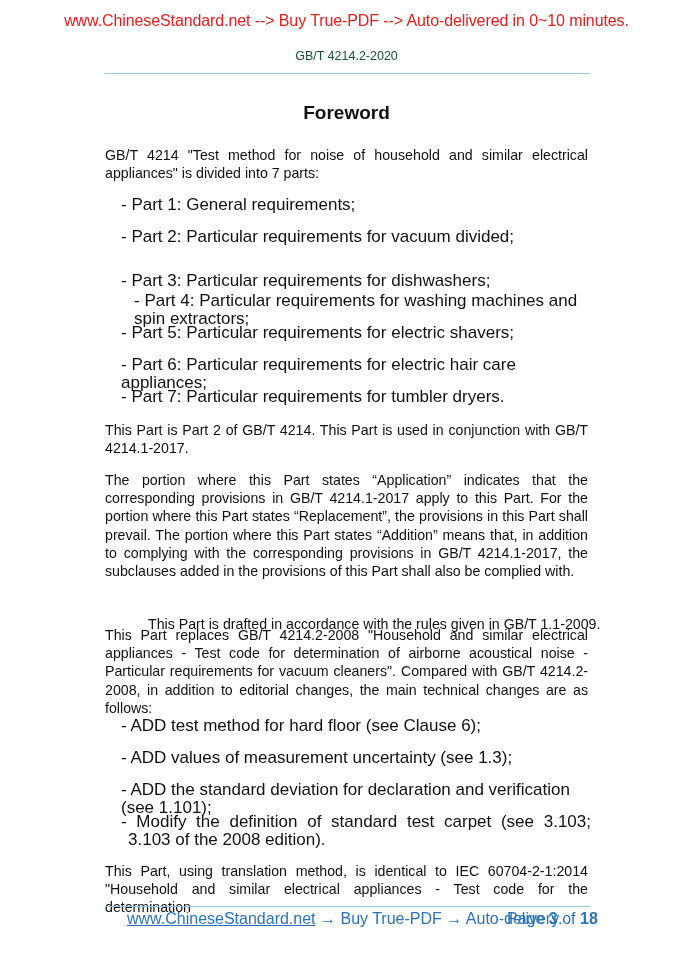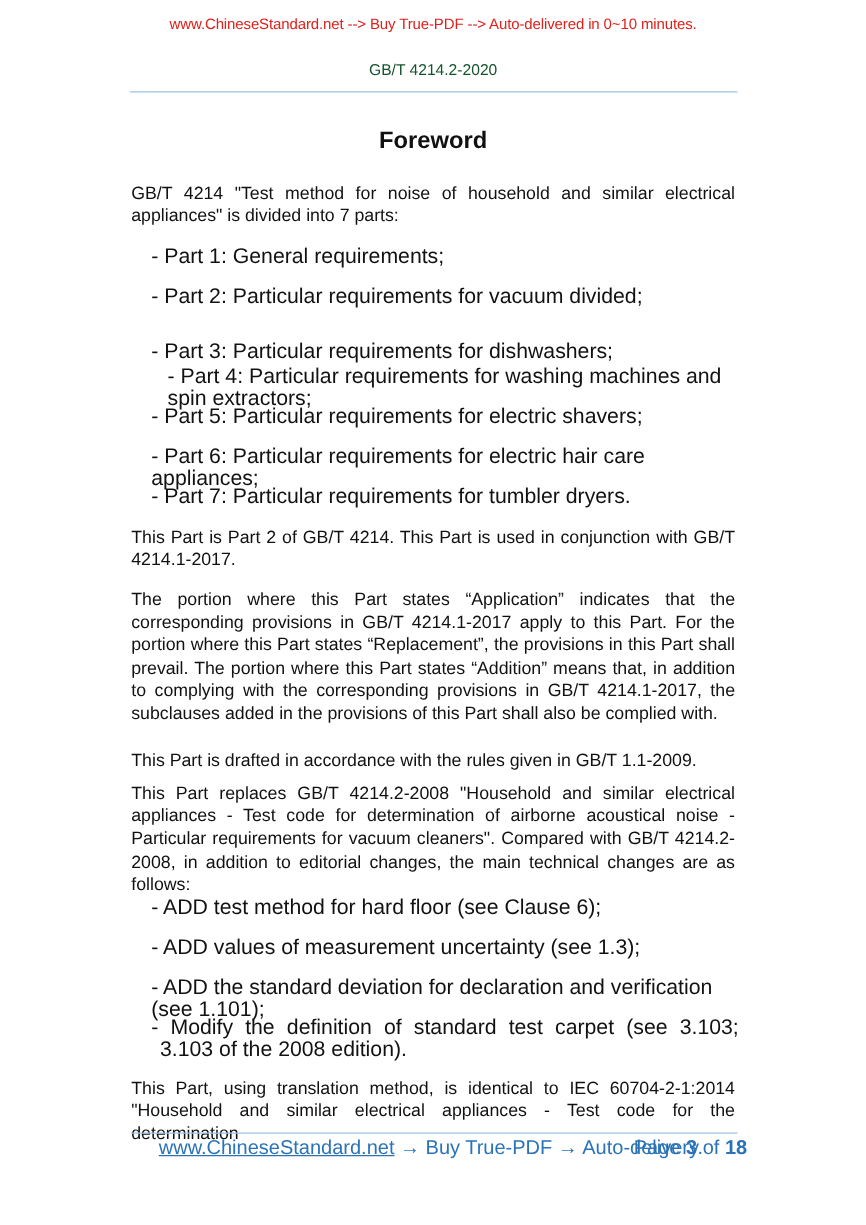--- a/index.html
+++ b/index.html
@@ -14,21 +14,21 @@
       overflow: hidden;
       font-family: "Liberation Sans", sans-serif;
       color: #111111;
     }
     .promo-banner {
       position: absolute;
       top: 12px;
       left: 0;
       width: 693px;
       text-align: center;
-      font-size: 12px;
+      font-size: 16px;
       color: #e0201c;
       letter-spacing: -0.1px;
     }
     .doc-header {
       position: absolute;
       top: 49px;
       left: 0;
       width: 693px;
       text-align: center;
       font-size: 12.5px;
@@ -123,21 +123,21 @@
 <div class="list-item" style="top:272px;">- Part 3: Particular requirements for dishwashers;</div>
 <div class="list-item" style="top:292px;margin-left:13px;">- Part 4: Particular requirements for washing machines and spin extractors;</div>
 <div class="list-item" style="top:324px;">- Part 5: Particular requirements for electric shavers;</div>
 <div class="list-item" style="top:356px;">- Part 6: Particular requirements for electric hair care appliances;</div>
 <div class="list-item" style="top:388px;">- Part 7: Particular requirements for tumbler dryers.</div>
 
 <div class="body-text" style="top:421px;">This Part is Part 2 of GB/T 4214. This Part is used in conjunction with GB/T 4214.1-2017.</div>
 
 <div class="body-text" style="top:471px;">The portion where this Part states “Application” indicates that the corresponding provisions in GB/T 4214.1-2017 apply to this Part. For the portion where this Part states “Replacement”, the provisions in this Part shall prevail. The portion where this Part states “Addition” means that, in addition to complying with the corresponding provisions in GB/T 4214.1-2017, the subclauses added in the provisions of this Part shall also be complied with.</div>
 
-<div class="body-text" style="top:600px;">This Part is drafted in accordance with the rules given in GB/T 1.1-2009.</div>
+<div class="body-text" style="top:615px;margin-left:43px;">This Part is drafted in accordance with the rules given in GB/T 1.1-2009.</div>
 
 <div class="body-text" style="top:626px;">This Part replaces GB/T 4214.2-2008 "Household and similar electrical appliances - Test code for determination of airborne acoustical noise - Particular requirements for vacuum cleaners". Compared with GB/T 4214.2-2008, in addition to editorial changes, the main technical changes are as follows:</div>
 
 <div class="list-item" style="top:717px;">- ADD test method for hard floor (see Clause 6);</div>
 <div class="list-item" style="top:749px;">- ADD values of measurement uncertainty (see 1.3);</div>
 <div class="list-item" style="top:781px;">- ADD the standard deviation for declaration and verification (see 1.101);</div>
 <div class="list-item wrap" style="top:813px; text-align: justify;">- Modify the definition of standard test carpet (see 3.103; 3.103 of the 2008 edition).</div>
 
 <div class="body-text" style="top:862px;">This Part, using translation method, is identical to IEC 60704-2-1:2014 "Household and similar electrical appliances - Test code for the determination</div>
 

